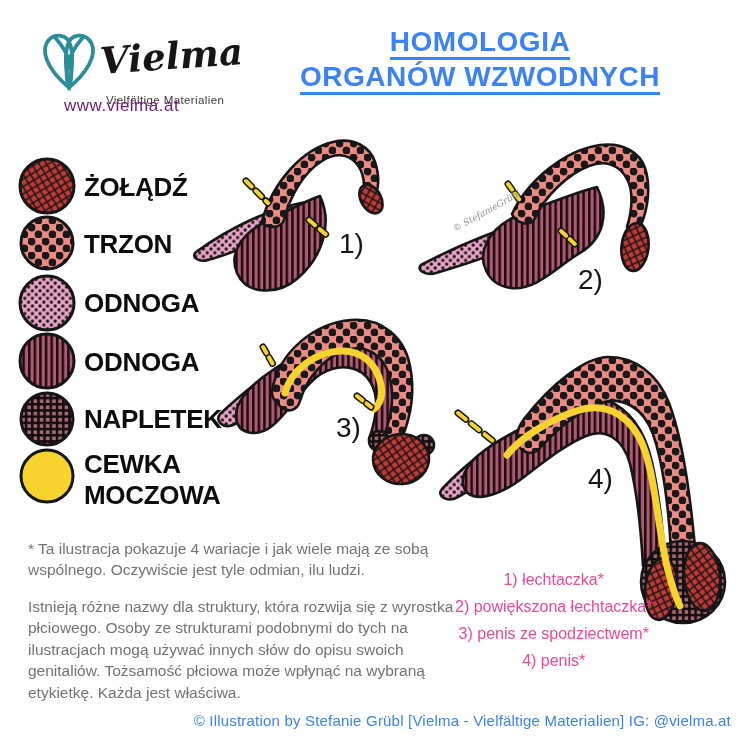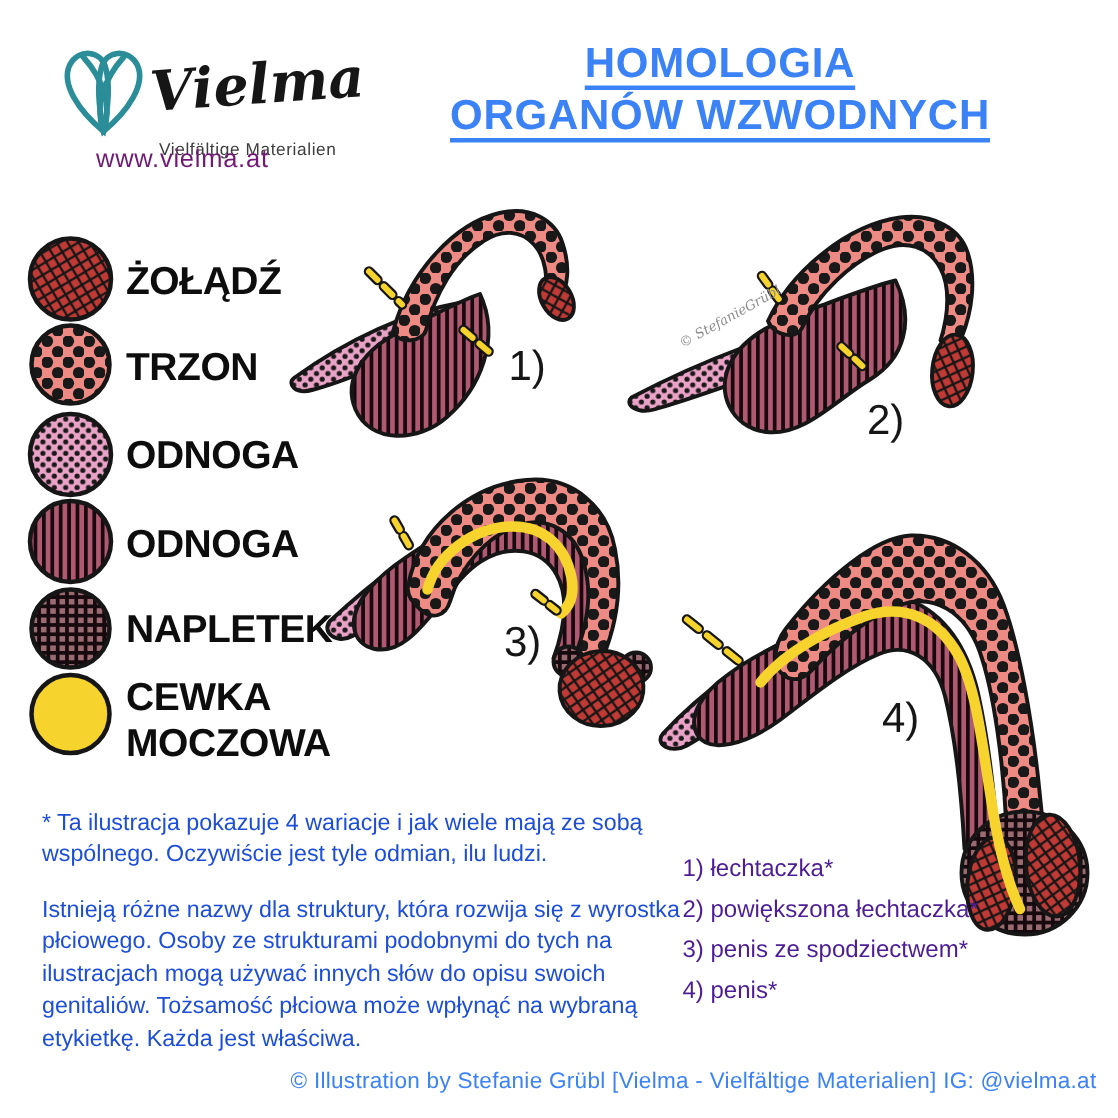--- a/index.html
+++ b/index.html
@@ -13,24 +13,24 @@
   .tagline{position:absolute;left:84px;top:70px;font-size:11.5px;color:#3d3d3d;letter-spacing:.4px;margin-top:16px;}
   .weburl{position:absolute;left:42px;top:88px;font-size:17px;color:#701a75;letter-spacing:.5px;}
   
   .title{position:absolute;left:250px;top:24px;width:460px;text-align:center;
     font-weight:800;font-size:28px;letter-spacing:.5px;line-height:1.25;color:#3b82f6;}
   .title span{text-decoration:underline;text-decoration-thickness:3px;text-underline-offset:6px;}
   
   .leglabel{position:absolute;left:84px;font-weight:800;font-size:26px;letter-spacing:-.3px;color:#0d0d0d;white-space:nowrap;}
   .leglabel.wrap{white-space:normal;width:185px;line-height:1.2;}
   
-  .para{position:absolute;left:28px;font-size:15.5px;line-height:1.38;color:#1d4ed8;}
+  .para{position:absolute;left:28px;font-size:15.5px;line-height:1.38;color:#737373;}
   .p1{top:538px;width:420px;}
   .p2{top:596px;width:438px;}
-  .vlist{position:absolute;left:455px;top:566px;font-size:16px;line-height:27px;color:#4c1d95;}
+  .vlist{position:absolute;left:455px;top:566px;font-size:16px;line-height:27px;color:#ec4899;text-align:center;}
   .footer{position:absolute;right:14px;top:712px;font-size:15px;color:#3b82f6;letter-spacing:.2px;}
   
   .art{position:absolute;left:0;top:0;width:745px;height:745px;}
   .fignum{font-family:"Liberation Sans",sans-serif;font-size:28px;fill:#161616;}
   .wm{font-family:"DejaVu Serif",serif;font-style:italic;font-size:9px;fill:#8d8d8d;}
 </style>
 </head>
 <body>
 
 <div class="poster">

